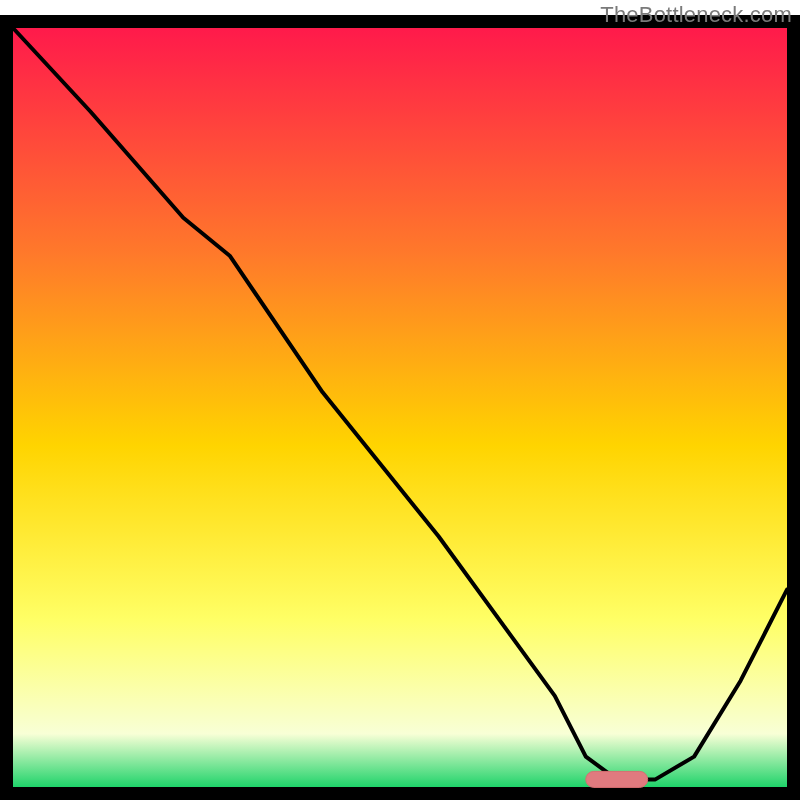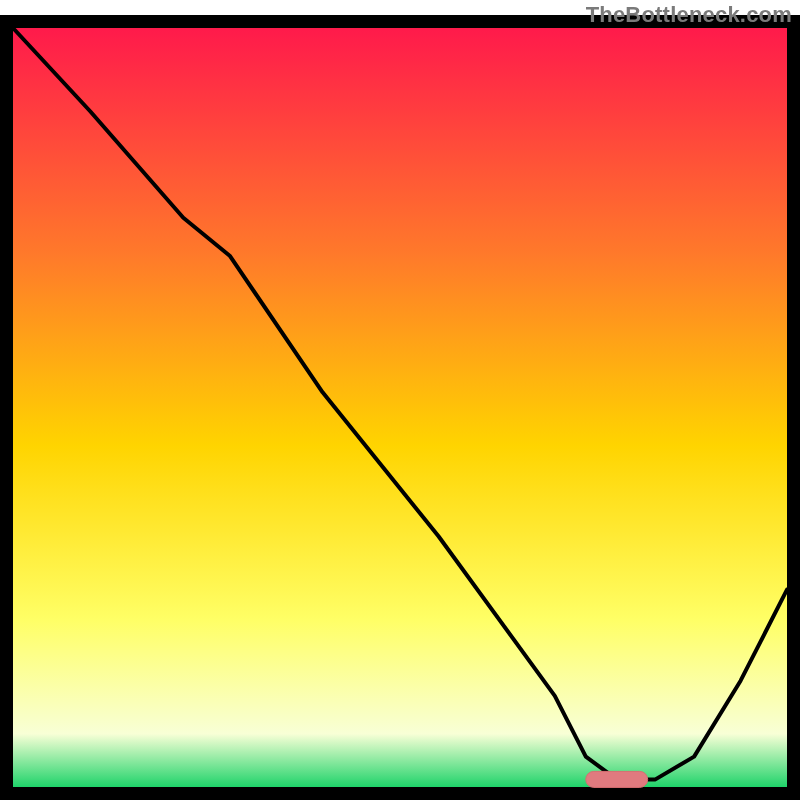--- a/index.html
+++ b/index.html
@@ -14,21 +14,21 @@
     position: relative;
     width: 800px;
     height: 800px;
   }
   .watermark {
     position: absolute;
     top: 2px;
     right: 8px;
     font-family: Arial, Helvetica, sans-serif;
     font-size: 22px;
-    font-weight: 700;
+    font-weight: 400;
     color: #7a7a7a;
     letter-spacing: 0.2px;
     z-index: 20;
     user-select: none;
   }
   svg {
     position: absolute;
     top: 0;
     left: 0;
     width: 800px;

